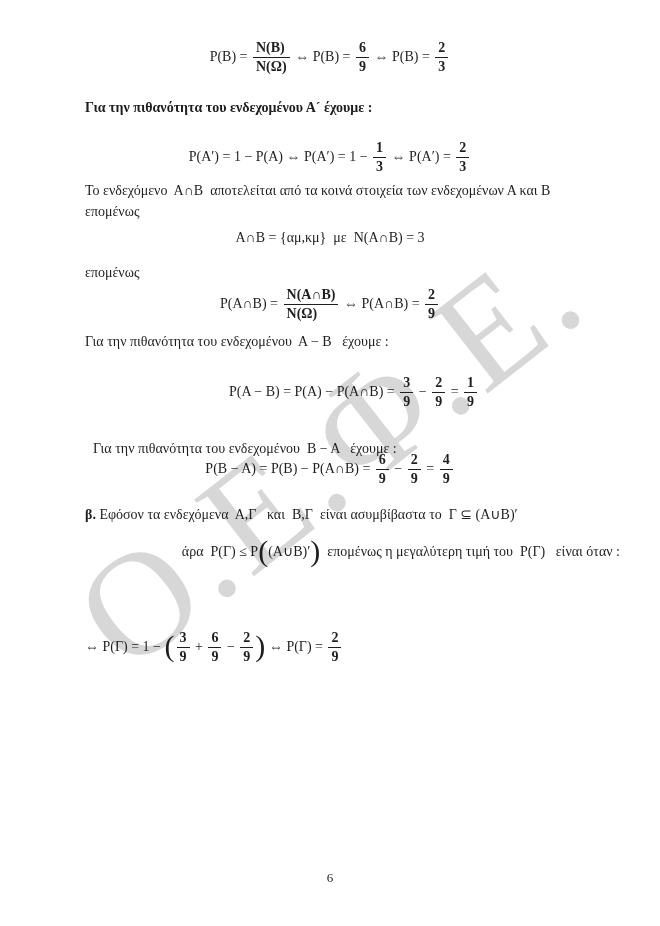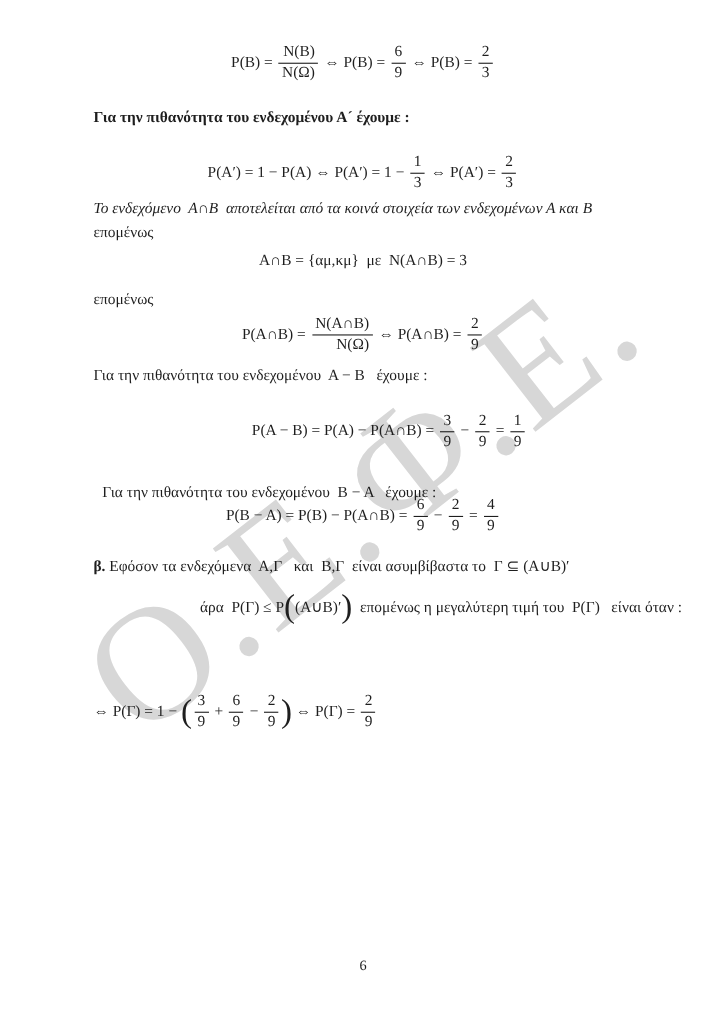--- a/index.html
+++ b/index.html
@@ -23,42 +23,42 @@
     white-space:nowrap;
     user-select:none;
     z-index:0;
   }
   .block { position:absolute; white-space:pre-wrap; z-index:1; }
   .txt { font-size:14px; left:85px; right:70px; }
   .indent { left:93px;margin-top:12px; }
   .formula { font-size:14px; }
   .center { left:0; width:100%; text-align:center; }
   .leftf { left:85px; right:40px; }
-  .frac { display:inline-block; vertical-align:middle; text-align:right; padding:0 2px; }
+  .frac { display:inline-block; vertical-align:middle; text-align:left; padding:0 2px;font-weight:bold; }
   .frac .num { display:block; border-bottom:1px solid #1e1e1e; padding:0 3px 1px; line-height:1.15; }
   .frac .den { display:block; padding:1px 3px 0; line-height:1.15; }
   .bp1 { font-size:1.4em; vertical-align:middle; line-height:0; position:relative; top:-1px; }
   .bp2 { font-size:2.15em; vertical-align:middle; line-height:0; position:relative; top:-2px; }
   .bold { font-weight:bold; }
   .pagenum { position:absolute; top:870px; left:0; width:100%; text-align:center; font-size:13px; z-index:1; }
 </style>
 </head>
 <body>
 
 <div class="page">
 
   <div class="watermark" style="color: rgb(215, 215, 215);">Ο.Ε.Φ.Ε.</div>
 
   <div class="block formula center" style="top:40px;">P(B) = <span class="frac"><span class="num">N(B)</span><span class="den">N(Ω)</span></span> ⇔ P(B) = <span class="frac"><span class="num">6</span><span class="den">9</span></span> ⇔ P(B) = <span class="frac"><span class="num">2</span><span class="den">3</span></span></div>
 
   <div class="block txt" style="top:100px;font-weight:bold;">Για την πιθανότητα του ενδεχομένου Α´ έχουμε :</div>
 
   <div class="block formula center" style="top:140px;">P(A′) = 1 − P(A) ⇔ P(A′) = 1 − <span class="frac"><span class="num">1</span><span class="den">3</span></span> ⇔ P(A′) = <span class="frac"><span class="num">2</span><span class="den">3</span></span></div>
 
-  <div class="block txt" style="top:183px;font-style:italic;">Το ενδεχόμενο  Α∩Β  αποτελείται από τα κοινά στοιχεία των ενδεχομένων Α και Β</div>
+  <div class="block txt" style="top:183px;">Το ενδεχόμενο  Α∩Β  αποτελείται από τα κοινά στοιχεία των ενδεχομένων Α και Β</div>
 
   <div class="block txt" style="top:204px;">επομένως</div>
 
   <div class="block formula center" style="top:230px;">Α∩Β = {αμ,κμ}  με  N(Α∩Β) = 3</div>
 
   <div class="block txt" style="top:265px;">επομένως</div>
 
   <div class="block formula center" style="top:287px;">P(Α∩Β) = <span class="frac"><span class="num">N(Α∩Β)</span><span class="den">N(Ω)</span></span> ⇔ P(Α∩Β) = <span class="frac"><span class="num">2</span><span class="den">9</span></span></div>
 
   <div class="block txt" style="top:334px;">Για την πιθανότητα του ενδεχομένου  Α − Β   έχουμε :</div>

